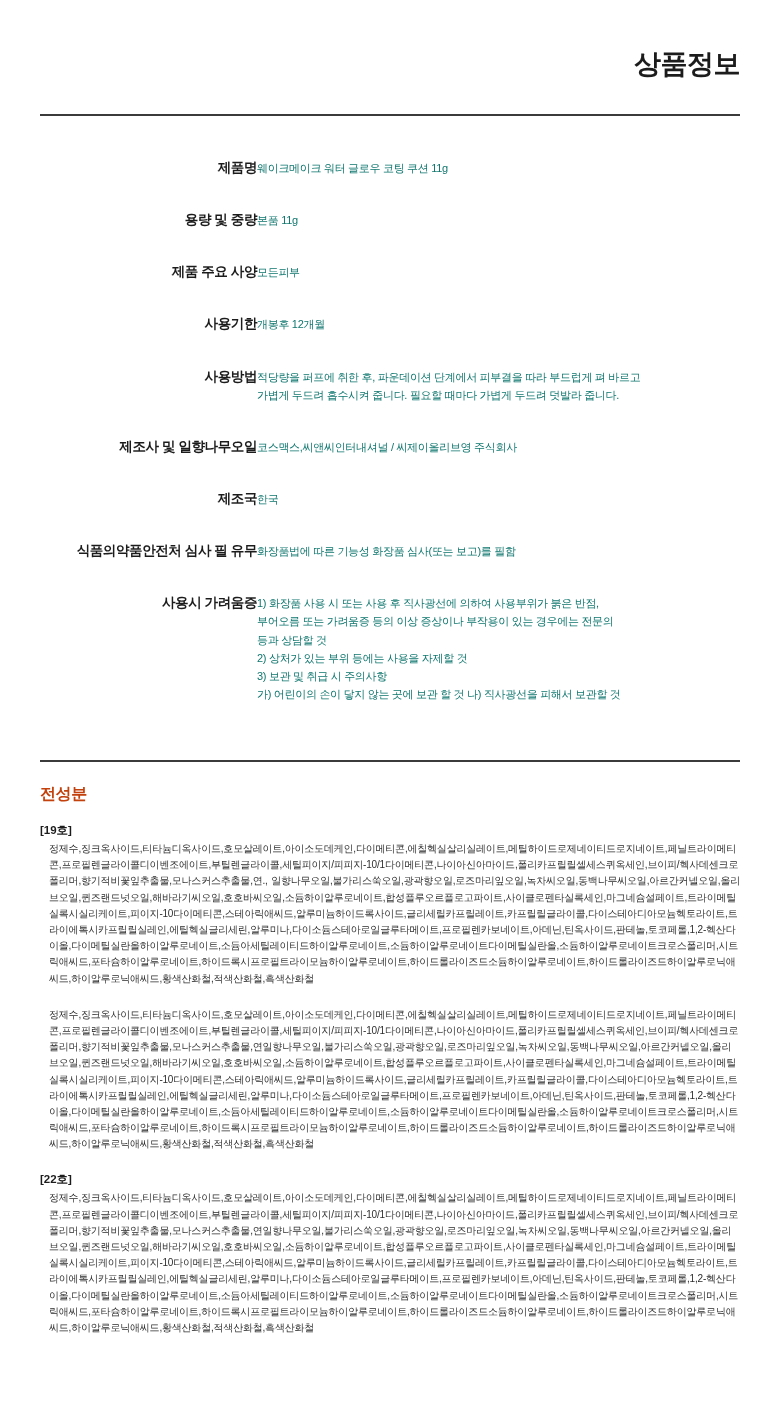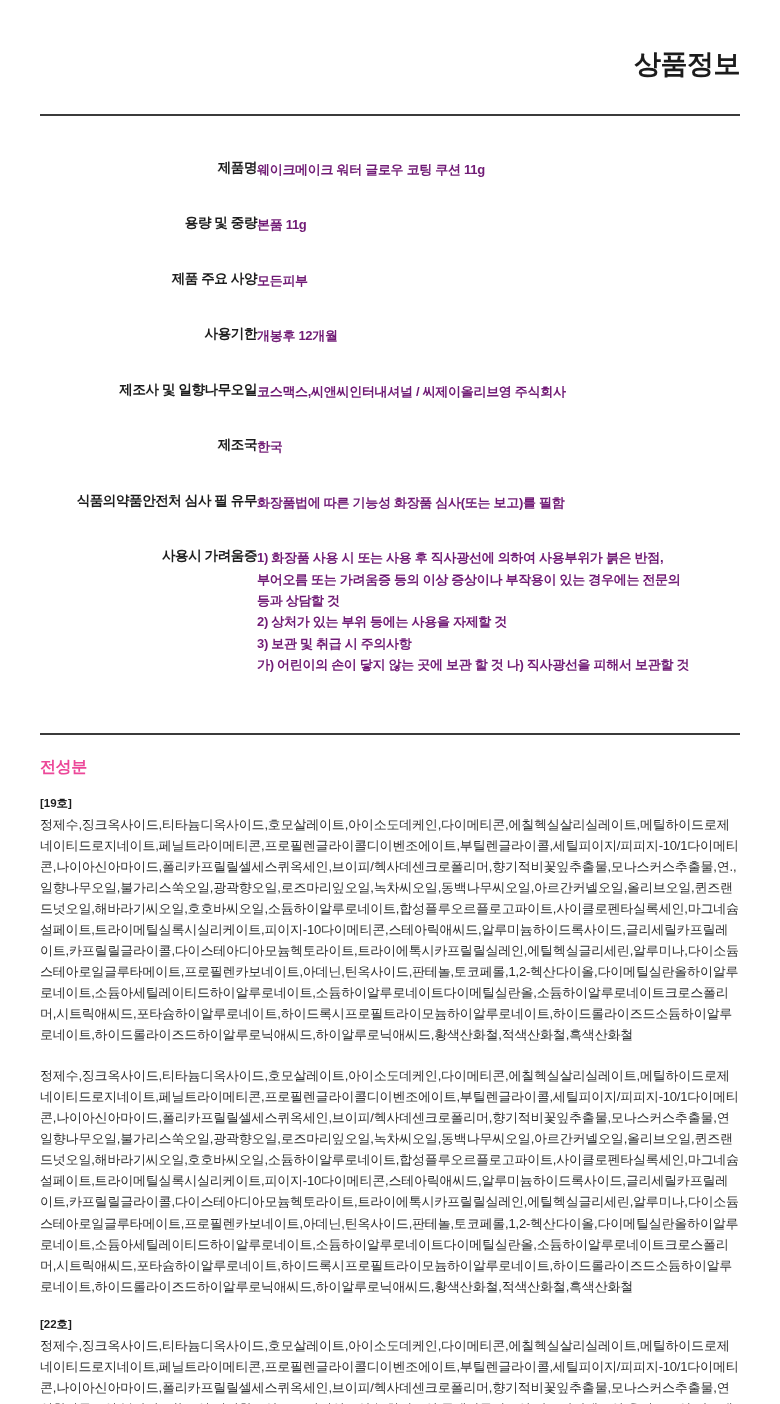--- a/index.html
+++ b/index.html
@@ -48,56 +48,57 @@
     width: 205px;
     text-align: right;
     font-size: 13.5px;
     font-weight: bold;
     color: #1c1c1c;
     padding: 17px 0 17px 12px;
     letter-spacing: -0.4px;
     white-space: nowrap;
   }
   .spec-table td {
-    font-size: 13px;
-    font-weight: bold;
-    color: #701a75;
+    font-size: 11px;
+    font-weight: normal;
+    color: #0f766e;
     padding: 17px 6px 17px 0;
     line-height: 1.65;
     letter-spacing: -0.3px;
   }
   .spec-table td .line { display: block; }
   
   .rule-mid {
     border-top: 2px solid #3b3b3b;
     margin-top: 40px;
   }
   .ing-title {
     font-size: 16px;
     font-weight: bold;
-    color: #ec4899;
+    color: #c2410c;
     padding: 22px 0 10px 0;
     letter-spacing: -0.4px;
   }
   .ing-block {
     padding: 8px 0 12px 0;
   }
   .ing-label {
     font-size: 11.5px;
     font-weight: bold;
     color: #1c1c1c;
     margin-bottom: 3px;
   }
   .ing-text {
-    font-size: 13px;
+    font-size: 10px;
     line-height: 1.62;
     color: #2d2d2d;
     text-align: justify;
     word-break: break-all;
     letter-spacing: -0.2px;
+    margin-left: 9px;
   }
 </style>
 </head>
 <body>
 
 <div class="page">
 
   <div class="doc-title">상품정보</div>
 
   <div class="rule-top"></div>
@@ -119,20 +120,27 @@
       <tr>
         <th>제품 주요 사양</th>
         <td>
           <span class="line">모든피부</span>
         </td>
       </tr>
       <tr>
         <th>사용기한</th>
         <td>
           <span class="line">개봉후 12개월</span>
+        </td>
+      </tr>
+      <tr>
+        <th>사용방법</th>
+        <td>
+          <span class="line">적당량을 퍼프에 취한 후, 파운데이션 단계에서 피부결을 따라 부드럽게 펴 바르고</span>
+          <span class="line">가볍게 두드려 흡수시켜 줍니다. 필요할 때마다 가볍게 두드려 덧발라 줍니다.</span>
         </td>
       </tr>
       <tr>
         <th>제조사 및 일향나무오일</th>
         <td>
           <span class="line">코스맥스,씨앤씨인터내셔널 / 씨제이올리브영 주식회사</span>
         </td>
       </tr>
       <tr>
         <th>제조국</th>

